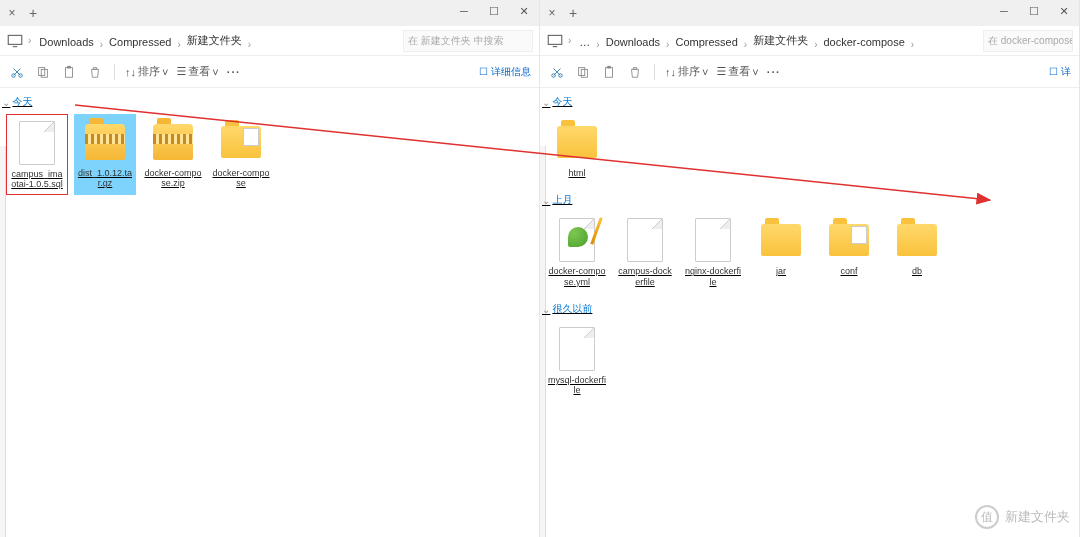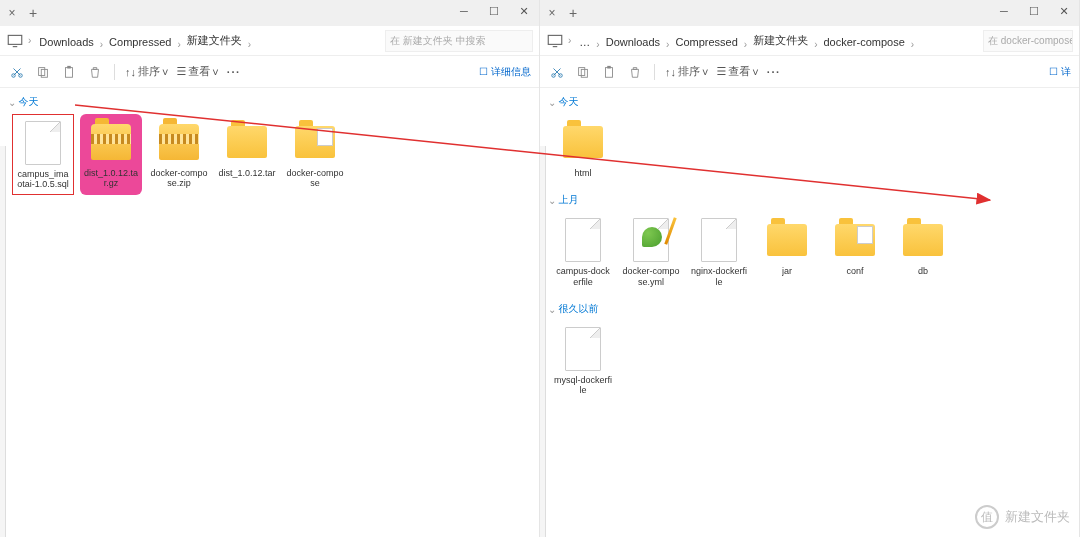--- a/index.html
+++ b/index.html
@@ -9,58 +9,58 @@
 .tabbar { height: 26px; background: #f0f0f0; display: flex; align-items: center; padding: 0 2px; position: relative; }
 .tab-close { width: 20px; height: 20px; display: flex; align-items: center; justify-content: center; font-size: 12px; color: #666; cursor: pointer; }
 .tab-add { width: 22px; height: 22px; display: flex; align-items: center; justify-content: center; font-size: 14px; color: #666; cursor: pointer; }
 .winctrls { position: absolute; right: 0; top: 0; display: flex; }
 .winctrls .wc { width: 30px; height: 22px; display: flex; align-items: center; justify-content: center; font-size: 11px; color: #555; }
 .addrbar { height: 30px; display: flex; align-items: center; padding: 2px 6px; gap: 4px; border-bottom: 1px solid #eee; }
 .nav-icon { width: 18px; height: 18px; display: flex; align-items: center; justify-content: center; }
 .crumbs { flex: 1; display: flex; align-items: flex-end; gap: 2px; font-size: 11px; color: #333; overflow: hidden; }
 .crumb { padding: 2px 4px; white-space: nowrap; }
 .crumb-sep { color: #999; font-size: 10px; }
-.search { width: 148px; font-size: 10px; color: #aaa; padding: 3px 4px; border: 1px solid #eee; background: #fafafa; white-space: nowrap; overflow: hidden; }
+.search { width: 130px; font-size: 10px; color: #aaa; padding: 3px 4px; border: 1px solid #eee; background: #fafafa; white-space: nowrap; overflow: hidden; }
 .search.narrow { width: 90px; }
 .toolbar { height: 32px; display: flex; align-items: center; padding: 0 8px; gap: 8px; border-bottom: 1px solid #eee; font-size: 11px; color: #555; }
 .tb-icon { width: 18px; height: 18px; display: flex; align-items: center; justify-content: center; }
 .tb-icon svg { width: 14px; height: 14px; }
 .tb-sep { width: 1px; height: 16px; background: #ddd; margin: 0 2px; }
 .tb-btn { display: flex; align-items: center; gap: 2px; }
 .tb-more { font-weight: bold; letter-spacing: 1px; }
 .tb-spacer { flex: 1; }
 .details-btn { display: flex; align-items: center; gap: 3px; color: #0066cc; font-size: 10px; }
 .content { flex: 1; overflow: auto; padding: 4px 12px; position: relative; }
 .section-hdr { font-size: 10px; color: #0078d4; padding: 3px 0; display: flex; align-items: center; gap: 2px; }
 .section-hdr::before { content: "⌄"; font-size: 10px; color: #999; }
 .grid { display: flex; flex-wrap: wrap; gap: 6px; padding: 2px 4px 8px; }
 .item { width: 62px; display: flex; flex-direction: column; align-items: center; padding: 4px 2px; }
 .item.selected { border: 1px solid #e03030; background: #fff; }
-.item.hl { background: #ec4899; border-radius: 6px; }
+.item.hl { background: #7dd3fc; }
 .iconwrap { width: 48px; height: 48px; display: flex; align-items: center; justify-content: center; margin-bottom: 2px; }
 .label { font-size: 9px; color: #333; text-align: center; line-height: 1.15; word-break: break-all; max-height: 32px; overflow: hidden; }
 
 .ic-file { width: 36px; height: 44px; border: 1px solid #ccc; background: #fff; border-radius: 1px; position: relative; }
 .ic-file::before { content: ""; position: absolute; top: 0; right: 0; width: 10px; height: 10px; background: linear-gradient(135deg, #fff 49%, #ccc 50%, #eee 51%); }
 .ic-zip { width: 40px; height: 36px; background: linear-gradient(#ffd86b, #f5b735); border-radius: 4px 4px 2px 2px; position: relative; }
 .ic-zip::before { content: ""; position: absolute; top: -6px; left: 4px; width: 14px; height: 6px; background: #f5b735; border-radius: 2px 2px 0 0; }
 .ic-zip::after { content: ""; position: absolute; top: 10px; left: 0; right: 0; height: 10px; background: repeating-linear-gradient(90deg, #c78a1f 0 3px, #ffe49a 3px 6px); }
 .ic-folder { width: 40px; height: 32px; background: linear-gradient(#ffd86b, #f9c23c); border-radius: 3px 3px 2px 2px; position: relative; }
 .ic-folder::before { content: ""; position: absolute; top: -6px; left: 4px; width: 14px; height: 6px; background: #f9c23c; border-radius: 2px 2px 0 0; }
 .ic-folder.doc::after { content: ""; position: absolute; top: 2px; right: 2px; width: 14px; height: 16px; background: #fff; border: 1px solid #ccc; }
 .ic-file.np::after { content: ""; position: absolute; top: 8px; left: 8px; width: 20px; height: 20px; background: radial-gradient(circle at 30% 30%, #7ec850, #4a9e2e); border-radius: 50% 50% 50% 10%; }
 .ic-file.np2 { position: relative; }
 .np-pencil { position: absolute; top: -2px; right: -4px; width: 3px; height: 28px; background: linear-gradient(#f9c23c, #e08a00); transform: rotate(20deg); }
 
 .arrow-overlay { position: absolute; top: 0; left: 0; width: 1080px; height: 537px; pointer-events: none; z-index: 5; }
 .watermark { position: absolute; bottom: 8px; right: 10px; display: flex; align-items: center; gap: 6px; color: #bbb; font-size: 13px; z-index: 6; }
 .watermark .wm-circle { width: 24px; height: 24px; border: 2px solid #ccc; border-radius: 50%; display: flex; align-items: center; justify-content: center; font-size: 12px; color: #bbb; }
 .sidebar-handle { width: 6px; background: #f5f5f5; border-right: 1px solid #ddd; position: absolute; left: 0; top: 58px; bottom: 0; }
 .content-wrap { position: relative; flex: 1; display: flex; min-height: 0; }
-.content-inner { flex: 1; padding-left: 8px; overflow: auto; }
+.content-inner { flex: 1; padding-left: 2px; overflow: auto; text-decoration: underline; }
 </style>
 </head>
 <body>
 
 <div class="pane">
   <div class="tabbar">
     <div class="tab-close">×</div>
     <div class="tab-add">+</div>
     <div class="winctrls">
       <div class="wc">─</div>
@@ -136,26 +136,20 @@
             <div class="label">dist_1.0.12.tar.gz</div>
           </div>
           <div class="item">
             <div class="iconwrap">
               <div class="ic-zip"></div>
             </div>
             <div class="label">docker-compose.zip</div>
           </div>
           <div class="item">
             <div class="iconwrap">
-              <div class="ic-folder"></div>
-            </div>
-            <div class="label">dist_1.0.12.tar</div>
-          </div>
-          <div class="item">
-            <div class="iconwrap">
               <div class="ic-folder doc"></div>
             </div>
             <div class="label">docker-compose</div>
           </div>
         </div>
     </div>
   </div>
 </div>
 
 <div class="pane">
@@ -231,31 +225,31 @@
             <div class="iconwrap">
               <div class="ic-folder"></div>
             </div>
             <div class="label">html</div>
           </div>
         </div>
       <div class="section-hdr">上月</div>
       <div class="grid" id="rgrid-lastmonth">
           <div class="item">
             <div class="iconwrap">
-              <div class="ic-file"></div>
-            </div>
-            <div class="label">campus-dockerfile</div>
-          </div>
-          <div class="item">
-            <div class="iconwrap">
               <div class="ic-file np np2">
                 <div class="np-pencil"></div>
               </div>
             </div>
             <div class="label">docker-compose.yml</div>
+          </div>
+          <div class="item">
+            <div class="iconwrap">
+              <div class="ic-file"></div>
+            </div>
+            <div class="label">campus-dockerfile</div>
           </div>
           <div class="item">
             <div class="iconwrap">
               <div class="ic-file"></div>
             </div>
             <div class="label">nginx-dockerfile</div>
           </div>
           <div class="item">
             <div class="iconwrap">
               <div class="ic-folder"></div>

